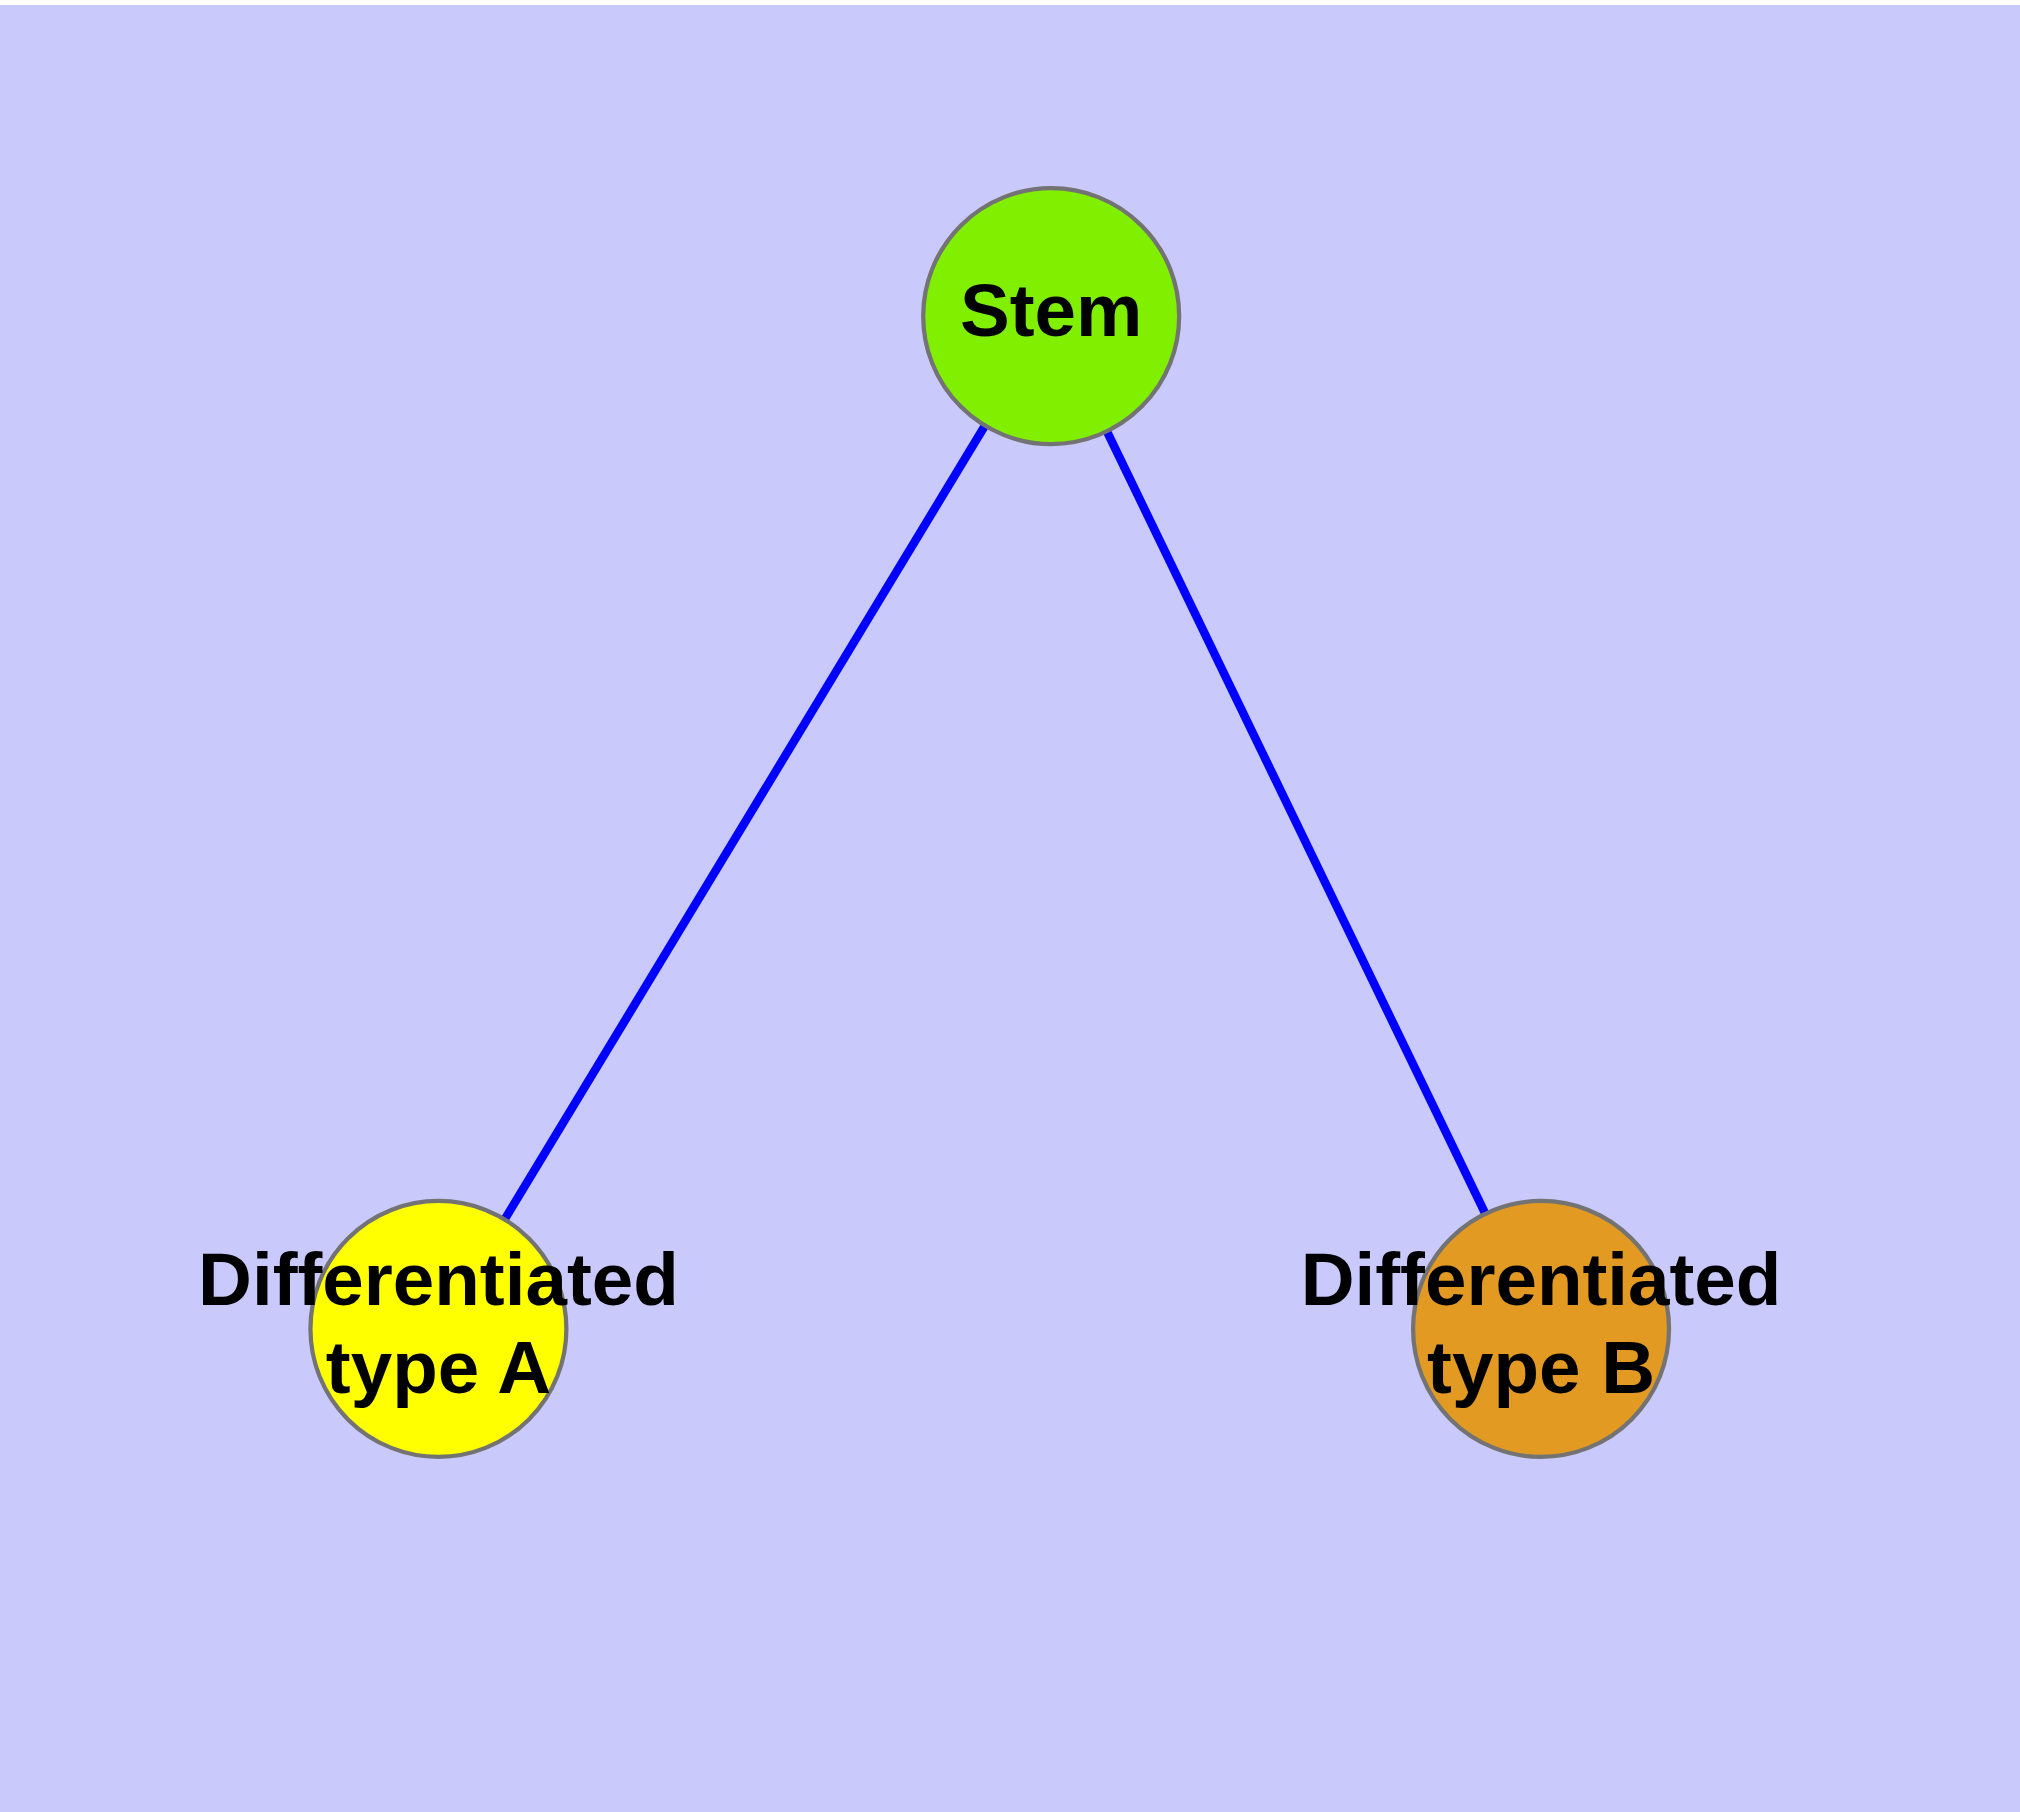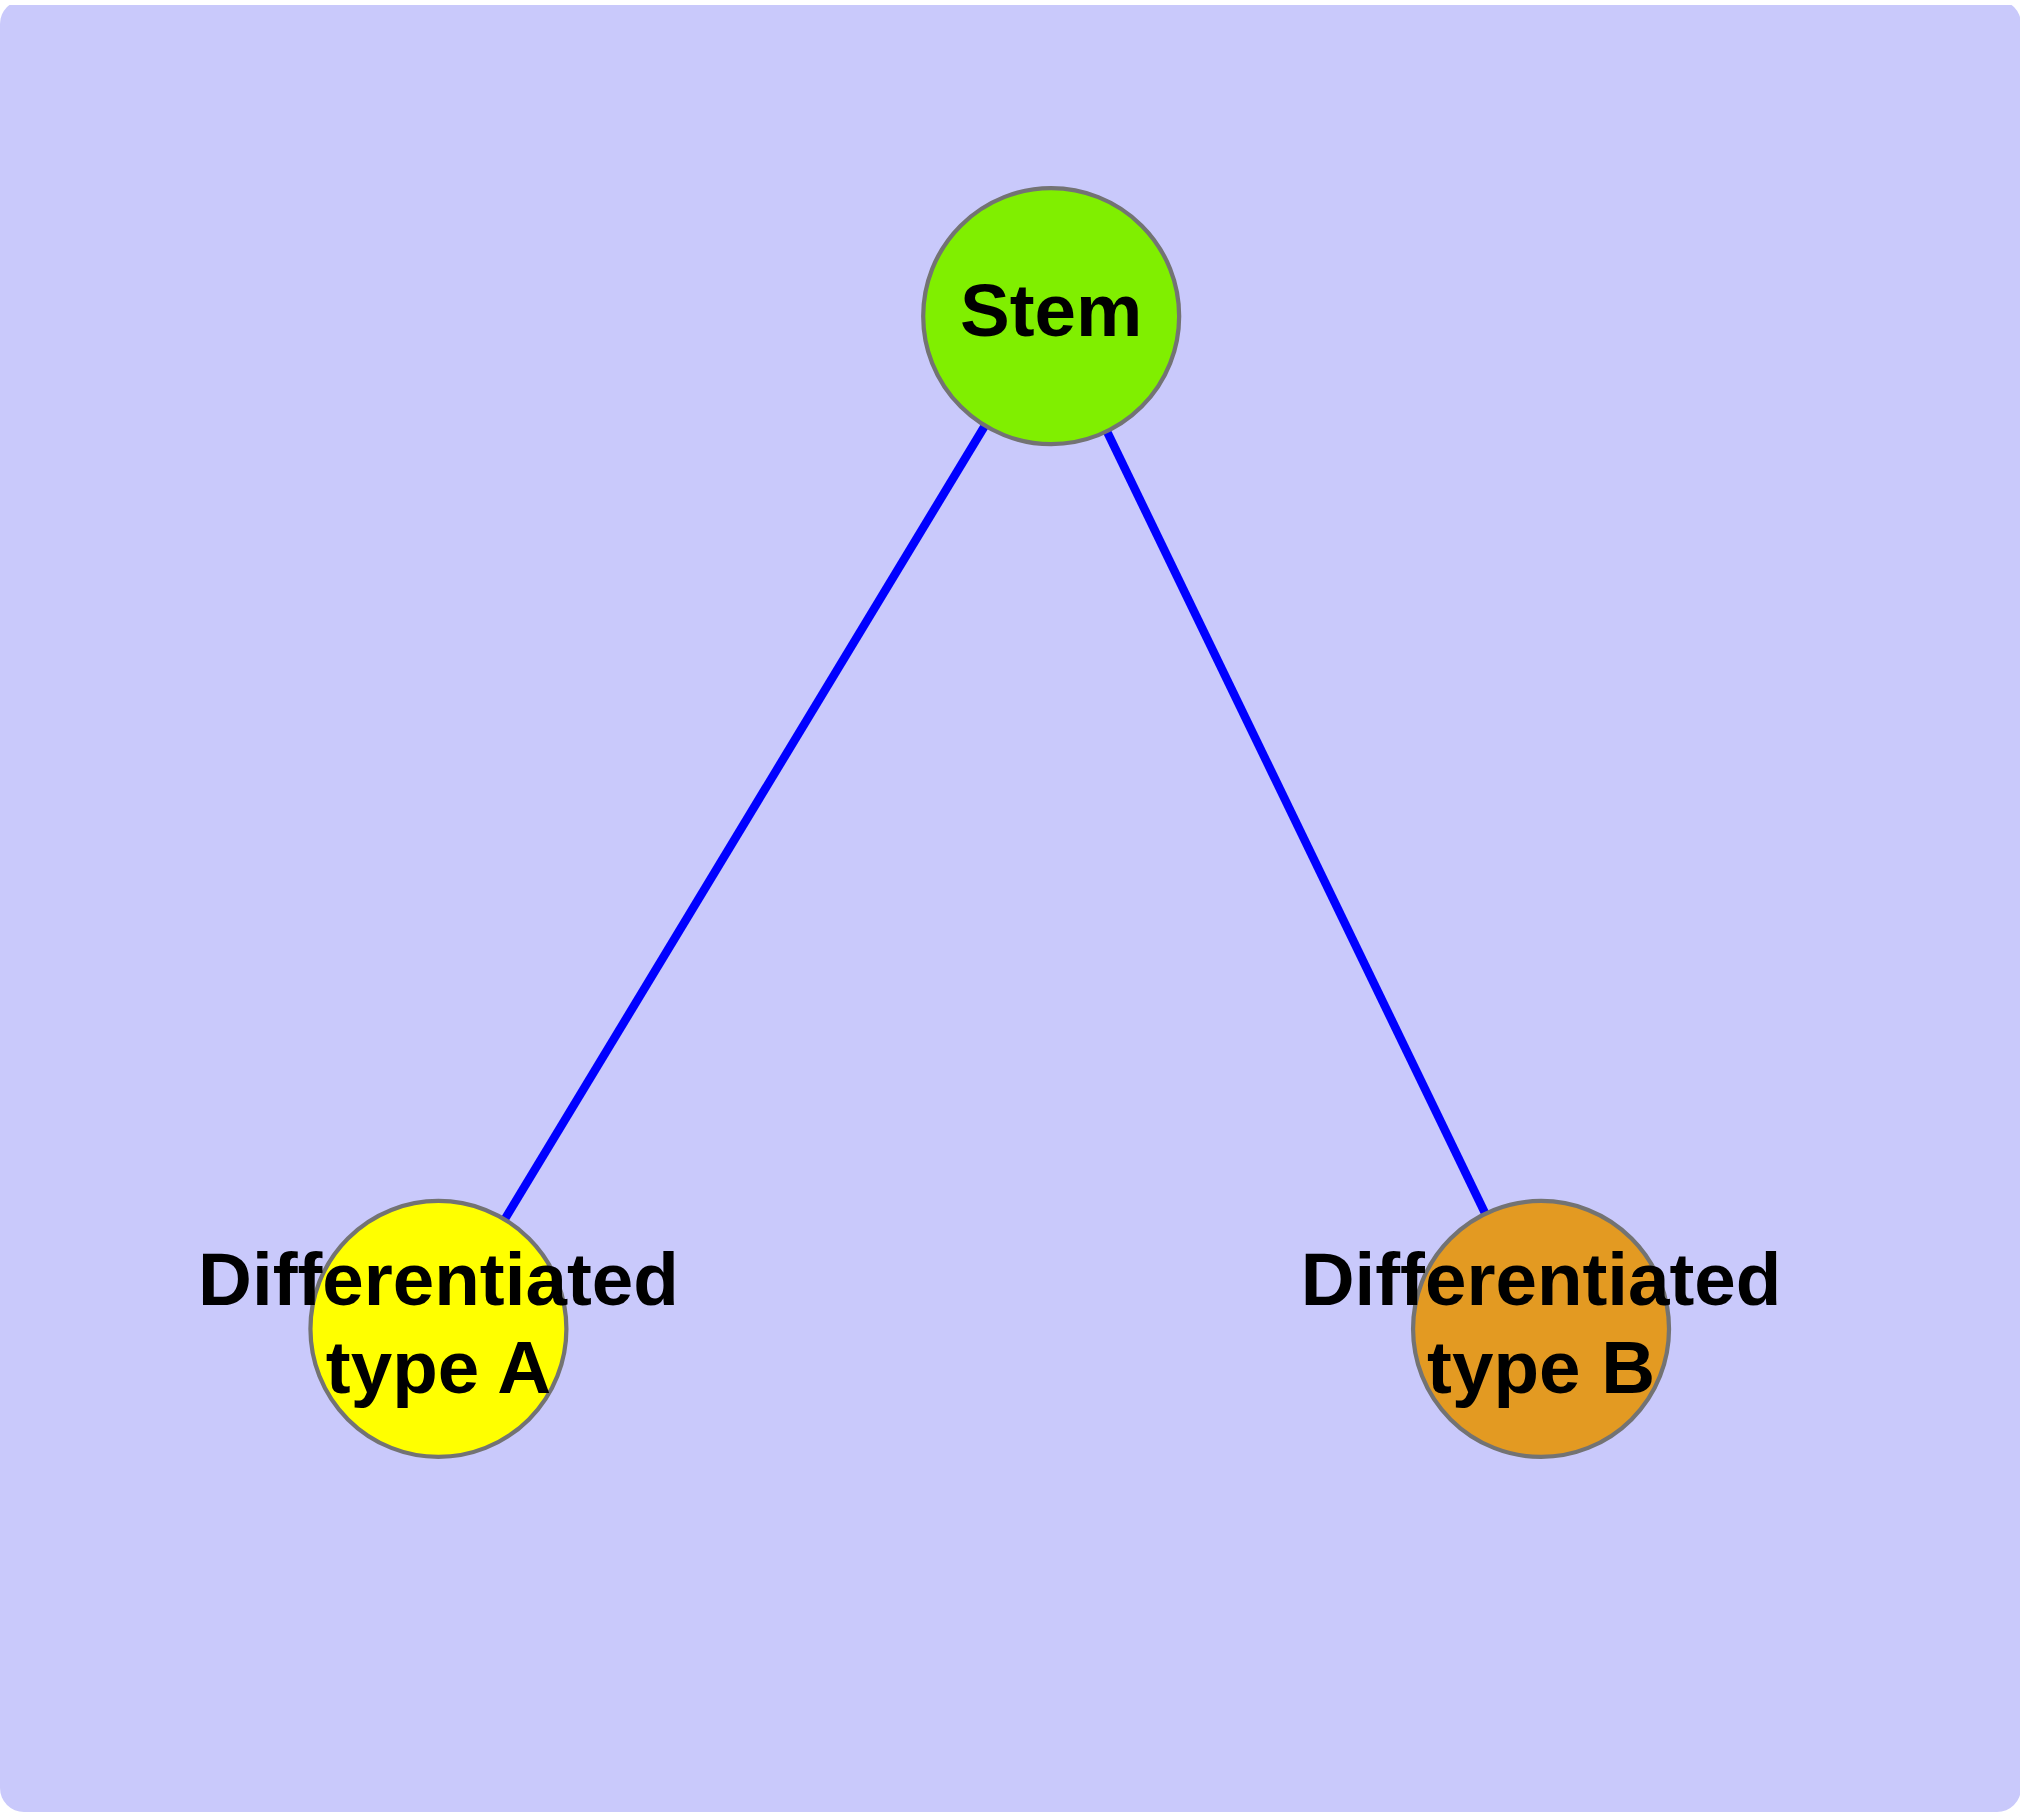--- a/index.html
+++ b/index.html
@@ -7,21 +7,20 @@
     padding: 0;
     background: #ffffff;
   }
   #canvas {
     position: relative;
     width: 2021px;
     height: 1812px;
     background: #ffffff;
     overflow: hidden;
     font-family: "Liberation Sans", sans-serif;
-    border-radius: 24px;
   }
   #plot-bg {
     position: absolute;
     left: 0;
     top: 5.1px;
     width: 2021px;
     height: 1807px;
   }
   #graph-svg {
     position: absolute;

